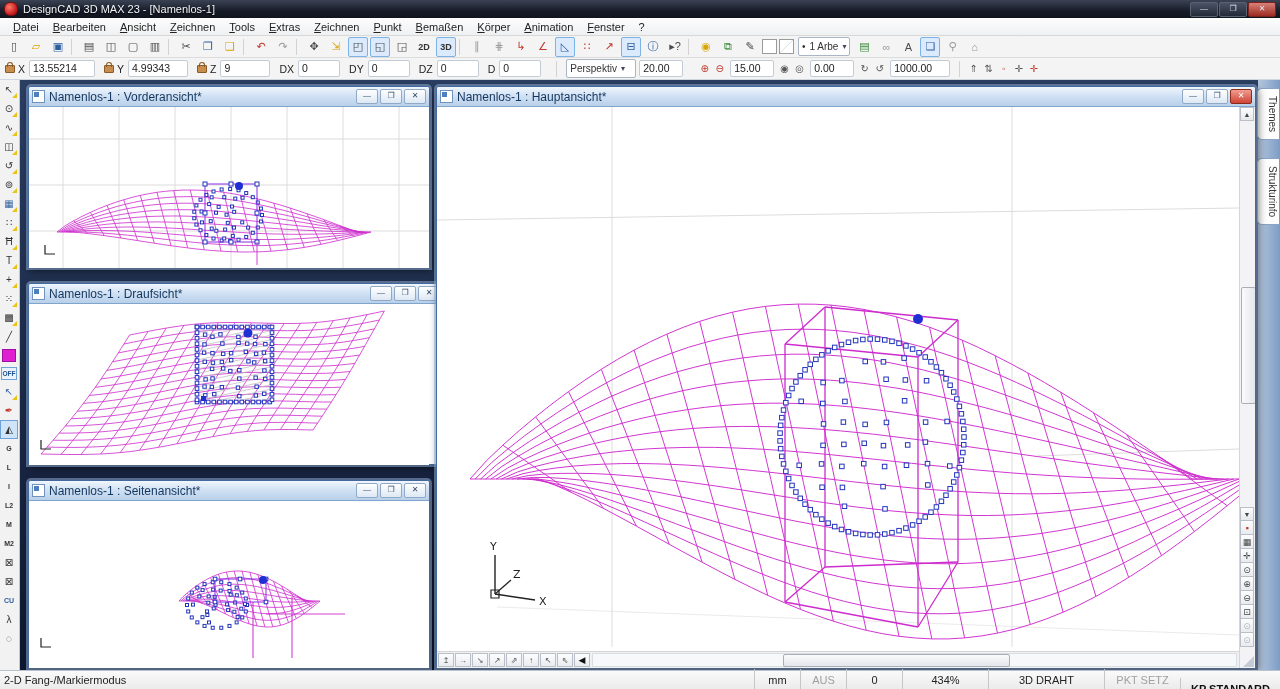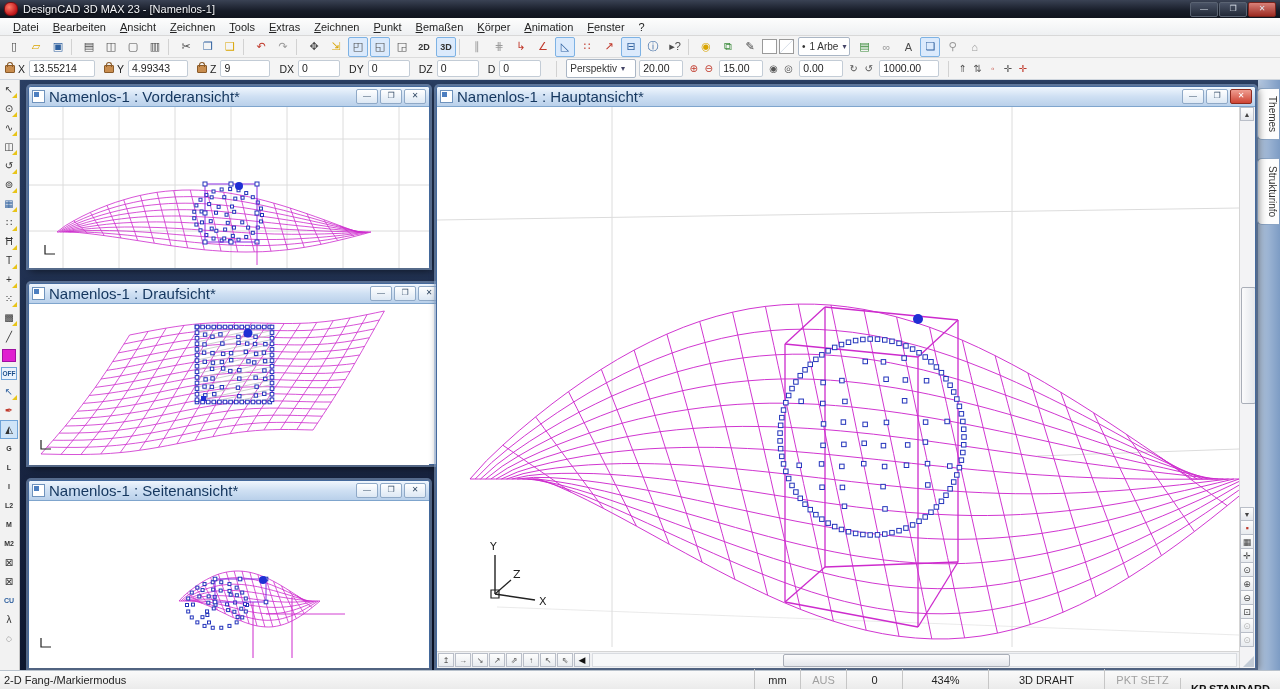--- a/index.html
+++ b/index.html
@@ -59,21 +59,21 @@
   .rightbar{position:absolute;right:0;top:0;width:22px;height:590px;background:linear-gradient(90deg,#b6c8e0,#7d9cc4);}
   .vtab{position:absolute;right:1px;width:19px;background:#fdfdfd;border:1px solid #8aa4c4;border-right:none;border-radius:5px 0 0 5px;
     writing-mode:vertical-rl;font-size:10px;color:#333;padding:7px 1px;text-align:center;}
   
   .win{position:absolute;background:#fff;border:1px solid #44699c;border-radius:3px 3px 0 0;
     box-shadow:0 0 0 2px rgba(140,170,210,.55),2px 3px 8px rgba(0,0,0,.55);box-sizing:border-box;}
   .win-title{height:19px;background:linear-gradient(#f0f6fd,#cfe0f3 50%,#b9d0ea);border-bottom:1px solid #7fa5cd;
     display:flex;align-items:center;padding:0 3px;gap:4px;border-radius:2px 2px 0 0;}
   .docico{width:11px;height:11px;background:#fff;border:1px solid #6f93bd;flex:none;position:relative;}
   .docico::after{content:"";position:absolute;left:1px;top:1px;width:5px;height:5px;background:#4d7fc0;}
-  .wtxt{font-size:15px;color:#14365e;white-space:nowrap;}
+  .wtxt{font-size:12px;color:#14365e;white-space:nowrap;}
   .win-btns{margin-left:auto;display:flex;gap:2px;}
   .wbtn{width:20px;height:13px;border:1px solid #8fa9c7;border-radius:2px;background:linear-gradient(#ffffff,#dde8f4);
     font-size:8px;line-height:11px;text-align:center;color:#334b66;flex:none;}
   .wbtn.cl-red{background:linear-gradient(#ef9d90,#ce4434);border-color:#8d2a1e;color:#fff;font-weight:bold;}
   .win-body{position:relative;background:#fff;overflow:hidden;}
   .win-body svg{position:absolute;left:0;top:0;}
   
   .vscroll{position:absolute;right:0;top:0;width:16px;bottom:0;background:#f3f3f5;border-left:1px solid #d5d5d5;box-sizing:border-box;}
   .scb{width:14px;height:14px;margin:0;border:1px solid #b9bec8;background:linear-gradient(#fdfdfd,#e4e7ec);
     font-size:7px;line-height:13px;text-align:center;color:#444;box-sizing:border-box;}
@@ -312,21 +312,21 @@
       </span>
     <span class="cgroup">
         <span class="clabel">D</span>
       <span class="cfield" style="min-width:34px;">0</span>
       </span>
     <span class="csep"></span>
     <span class="combo" style="min-width:62px;">
       <span>Perspektiv</span>
       <span class="car">▾</span>
     </span>
-    <span class="cfield" style="min-width:36px;margin-right:3px;">20.00</span>
+    <span class="cfield" style="min-width:36px;margin-right:14px;">20.00</span>
     <span><span class="cico c-red">⊕</span><span class="cico c-red">⊖</span></span>
     <span class="cfield" style="min-width:36px;margin:0 3px;">15.00</span>
     <span><span class="cico">◉</span><span class="cico">◎</span></span>
     <span class="cfield" style="min-width:36px;margin:0 3px;">0.00</span>
     <span><span class="cico">↻</span><span class="cico">↺</span></span>
     <span class="cfield" style="min-width:52px;margin:0 3px;">1000.00</span>
     <span class="csep"></span>
     <span><span class="cico">⇑</span><span class="cico">⇅</span><span class="cico c-red">◦</span><span class="cico">✛</span><span class="cico c-red">✛</span></span>
   </div>
 

